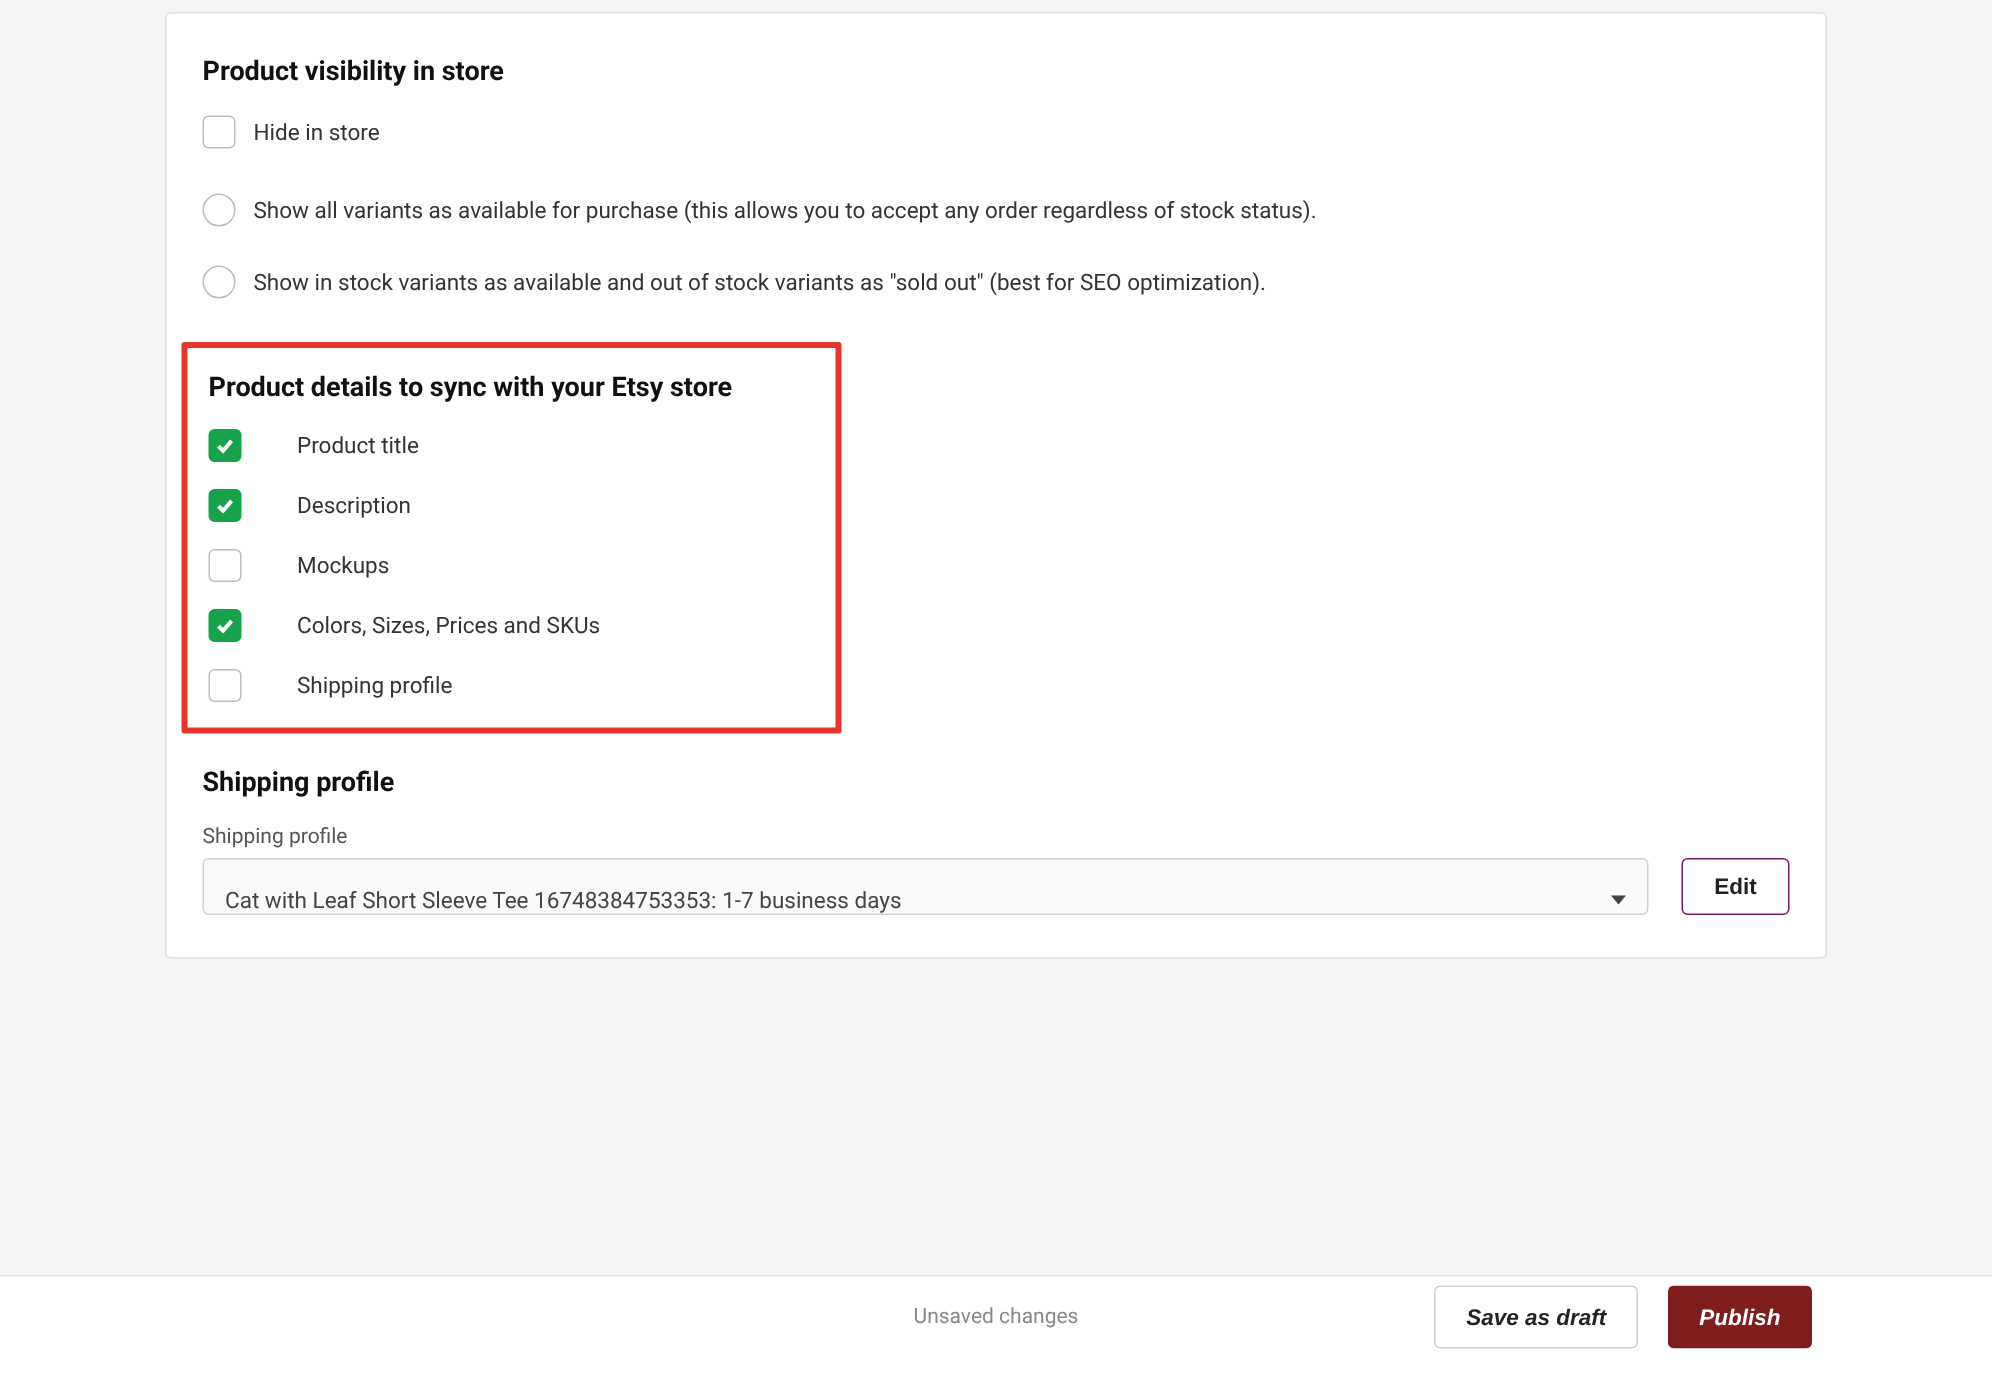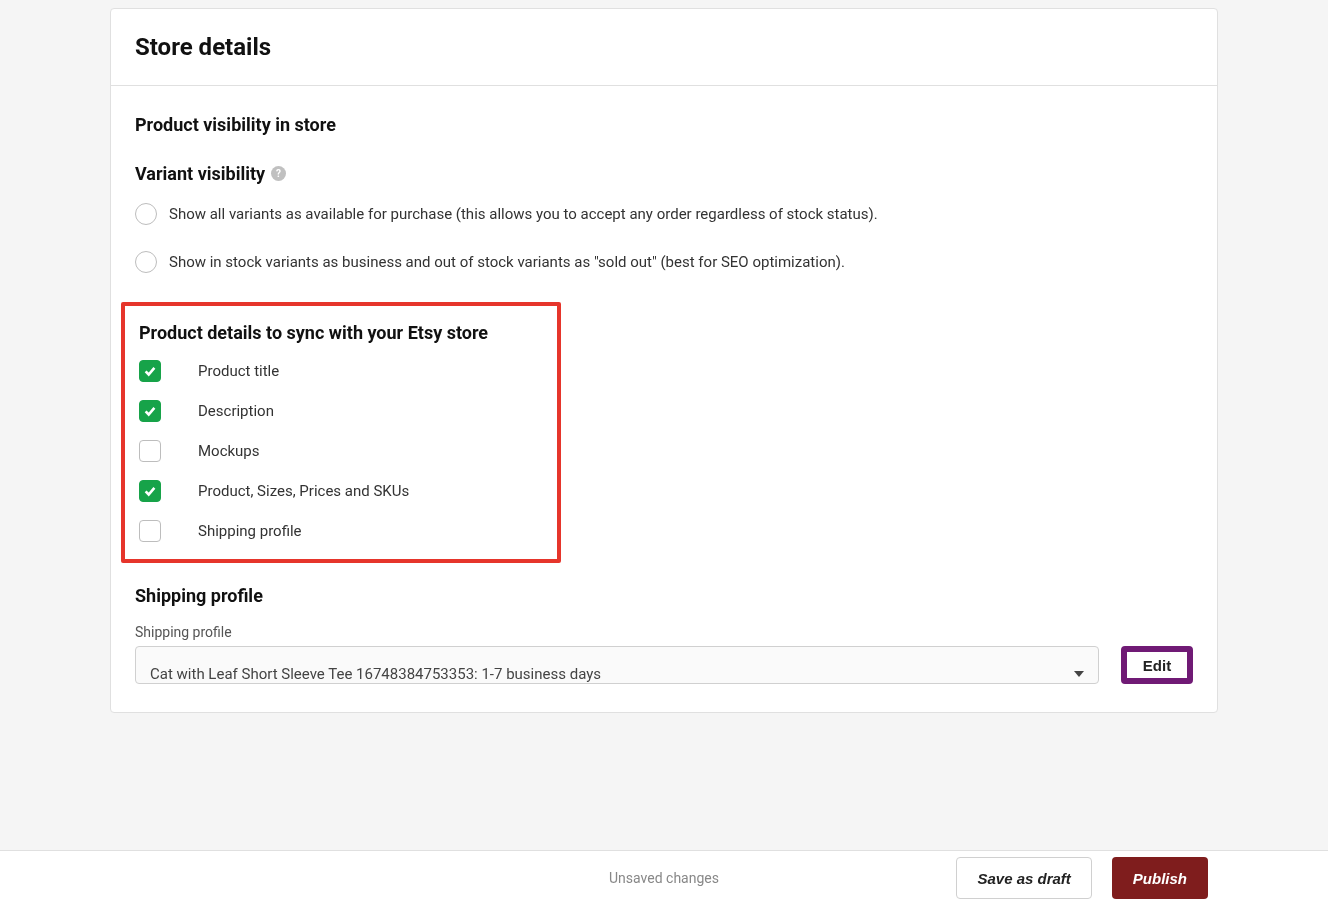--- a/index.html
+++ b/index.html
@@ -152,21 +152,21 @@
     font-size: 15px;
     color: #444;
   }
   .select-caret svg {
     width: 10px;
     height: 10px;
     fill: #444;
   }
   .edit-btn {
     width: 72px;
-    border: 6px solid #701a75;
+    border: 1px solid #701a75;
     border-radius: 4px;
     background: #fff;
     font-size: 15px;
     font-weight: 600;
     color: #222;
     cursor: pointer;
   }
   
   .footer-bar {
     position: fixed;
@@ -209,42 +209,41 @@
     color: #fff;
   }
   
   .page-wrap { padding-bottom: 100px; }
 </style>
 </head>
 <body>
 
 <div class="page-wrap">
   <div class="card">
-    <div class="card-header">
-      <h1>Store details</h1>
-    </div>
     <div class="card-body">
 
       <div class="section">
         <div class="section-title">Product visibility in store</div>
+        <div class="option-row">
+          <span id="cb-hide" class="checkbox">
+            
+          </span>
+          <span class="option-label">Hide in store</span>
+        </div>
       </div>
 
       <div class="section">
-        <div class="section-title">
-          <span>Variant visibility</span>
-          <span class="help-icon">?</span>
-        </div>
         <div class="radio-group" id="variant-radio-group">
             <div class="option-row">
               <span class="radio"></span>
               <span class="option-label">Show all variants as available for purchase (this allows you to accept any order regardless of stock status).</span>
             </div>
             <div class="option-row">
               <span class="radio"></span>
-              <span class="option-label">Show in stock variants as business and out of stock variants as "sold out" (best for SEO optimization).</span>
+              <span class="option-label">Show in stock variants as available and out of stock variants as "sold out" (best for SEO optimization).</span>
             </div>
           </div>
       </div>
 
       <div class="highlight-box">
         <div class="section-title">Product details to sync with your Etsy store</div>
         <div id="sync-list">
             <div class="option-row">
               <span class="checkbox checked">
                 <svg viewBox="0 0 16 16">
@@ -264,21 +263,21 @@
             <div class="option-row">
               <span class="checkbox"></span>
               <span class="option-label">Mockups</span>
             </div>
             <div class="option-row">
               <span class="checkbox checked">
                 <svg viewBox="0 0 16 16">
                   <polyline points="3,8.5 6.5,12 13,4.5"></polyline>
                 </svg>
               </span>
-              <span class="option-label">Product, Sizes, Prices and SKUs</span>
+              <span class="option-label">Colors, Sizes, Prices and SKUs</span>
             </div>
             <div class="option-row">
               <span class="checkbox"></span>
               <span class="option-label">Shipping profile</span>
             </div>
           </div>
       </div>
 
       <div class="section">
         <div class="section-title">Shipping profile</div>

